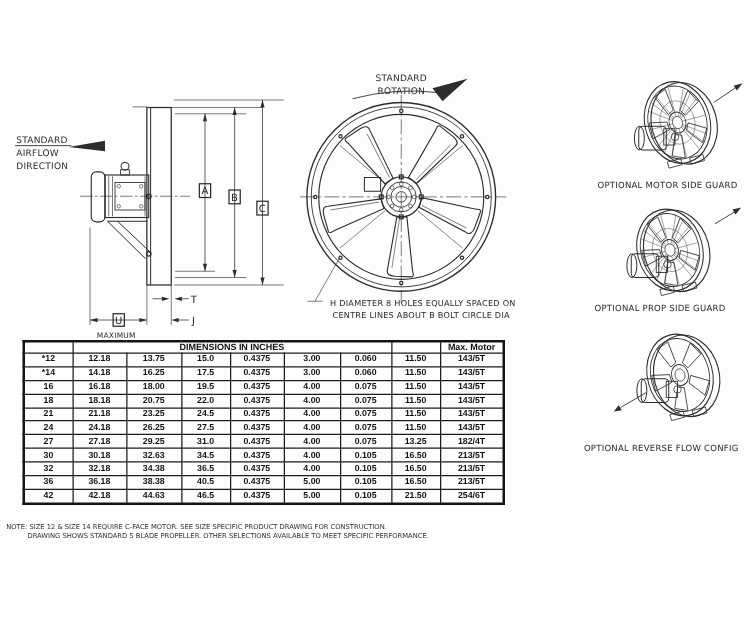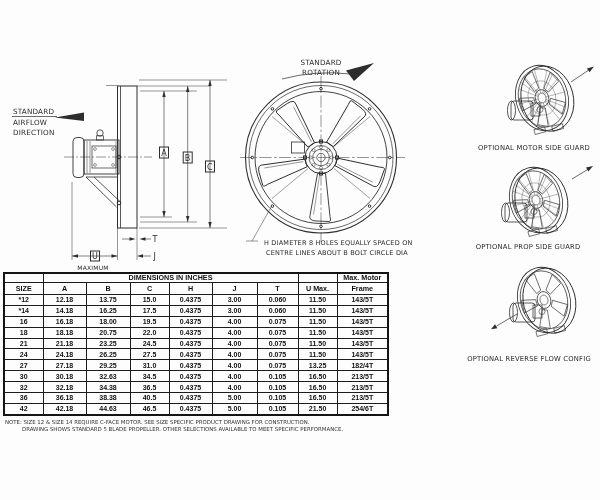--- a/index.html
+++ b/index.html
@@ -9,21 +9,21 @@
   svg.draw line, svg.draw path, svg.draw rect, svg.draw circle, svg.draw ellipse, svg.draw polyline{
     stroke:#2d2d2d;fill:none;}
   svg.draw polygon{fill:#2d2d2d;stroke:none;}
   svg.draw text{fill:#2a2a2a;stroke:none;letter-spacing:.2px;}
   .t72{font-size:7.2px;}
   .t68{font-size:6.8px;}
   .t65{font-size:6.5px;}
   .t60{font-size:6px;}
   .t80{font-size:8px;}
   .lblbg{fill:#fdfdfd;stroke:none;}
-  table.dim{position:absolute;left:3px;top:272px;width:338px;border-collapse:collapse;
+  table.dim{position:absolute;left:18px;top:272px;width:338px;border-collapse:collapse;
             table-layout:fixed;border:2px solid #141414;
             font-family:"Liberation Sans",sans-serif;}
   table.dim td{border:1px solid #1c1c1c;text-align:center;vertical-align:middle;
                padding:0;font-size:7px;font-weight:bold;color:#101010;line-height:1;}
   tr.h1 td{height:8px;font-size:7.2px;}
   tr.h2 td{height:11px;font-size:7.2px;}
   tbody.rows td{height:9.9px;}
   .notes{position:absolute;left:5px;top:419px;font-size:5.4px;color:#333;line-height:1.25;
          font-family:"DejaVu Sans",sans-serif;white-space:nowrap;}
   .notes .l2{margin-left:17px;}
@@ -333,31 +333,20 @@
         <col style="width:39px">
         <col style="width:51px">
   </colgroup>
   <thead>
     <tr class="h1">
       <td></td>
       <td colspan="6">DIMENSIONS IN INCHES</td>
       <td></td>
       <td>Max. Motor</td>
     </tr>
-    <tr class="h2">
-      <td>SIZE</td>
-      <td>A</td>
-      <td>B</td>
-      <td>C</td>
-      <td>H</td>
-      <td>J</td>
-      <td>T</td>
-      <td>U  Max.</td>
-      <td>Frame</td>
-    </tr>
   </thead>
   <tbody class="rows">
         <tr>
     <td>*12</td>
     <td>12.18</td>
     <td>13.75</td>
     <td>15.0</td>
     <td>0.4375</td>
     <td>3.00</td>
     <td>0.060</td>

